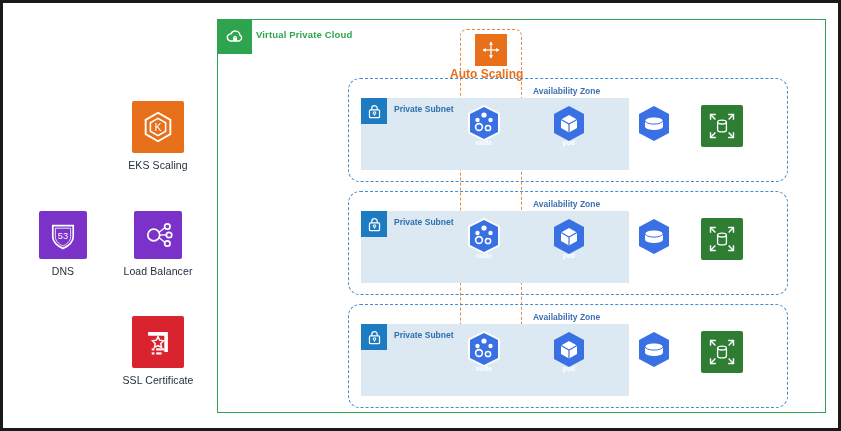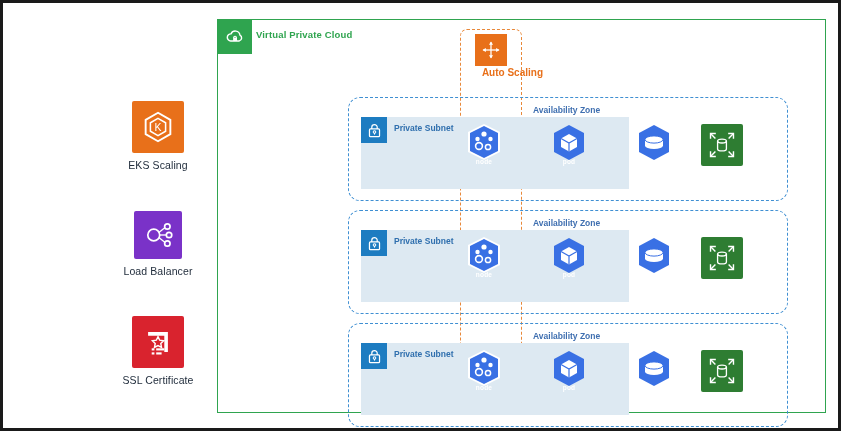--- a/index.html
+++ b/index.html
@@ -94,38 +94,37 @@
     left: 472px;
     top: 31px;
     width: 32px;
     height: 32px;
     background: #e8701a;
     display: flex;
     align-items: center;
     justify-content: center;
   }
   #autoscaling-label {
-    left: 478px;
+    left: 447px;
     top: 64px;
     width: 62px;
     text-align: right;
-    font-size: 10px;
+    font-size: 12px;
     color: #e8701a;
     white-space: nowrap;
   }
 
   
   .az-row {
     left: 345px;
     width: 440px;
     height: 104px;
     border: 1.7px dashed #3f8fd2;
     border-radius: 12px;
     background: transparent;
-    margin-top: 19px;
   }
   .az-label {
     position: absolute;
     left: 184px;
     top: 7px;
     font-size: 8.5px;
     color: #3f6fb0;
     white-space: nowrap;
   }
   .subnet-box {
@@ -191,20 +190,30 @@
     <div class="legend-tile" style="background:#e8701a;">
       <svg width="38" height="38" viewBox="0 0 40 40">
         <polygon points="20,5 33,12.5 33,27.5 20,35 7,27.5 7,12.5" fill="none" stroke="#ffffff" stroke-width="2"></polygon>
         <polygon points="20,11 28,15.5 28,24.5 20,29 12,24.5 12,15.5" fill="none" stroke="#ffffff" stroke-width="1.6"></polygon>
         <text x="20" y="24" font-size="11" font-family="Liberation Sans, sans-serif" fill="#ffffff" text-anchor="middle">K</text>
       </svg>
     </div>
     <div class="legend-label">EKS Scaling</div>
   </div>
 
+  <div class="legend-item" style="left:5px; top:208px;">
+    <div class="legend-tile" style="background:#7a32c8; width:48px; height:48px;">
+      <svg width="34" height="34" viewBox="0 0 40 40">
+        <path d="M8 9 h24 v13 c0 8 -8 12 -12 14 c-4 -2 -12 -6 -12 -14 z" fill="none" stroke="#ffffff" stroke-width="2"></path>
+        <path d="M11 12 h18 v10 c0 6 -6 9.5 -9 11 c-3 -1.5 -9 -5 -9 -11 z" fill="none" stroke="#ffffff" stroke-width="1"></path>
+        <text x="20" y="25" font-size="11" font-family="Liberation Sans, sans-serif" fill="#ffffff" text-anchor="middle">53</text>
+      </svg>
+    </div>
+    <div class="legend-label">DNS</div>
+  </div>
 
   <div class="legend-item" style="left:100px; top:313px;">
     <div class="legend-tile" style="background:#d9232e;">
       <svg width="36" height="36" viewBox="0 0 40 40">
         <path d="M9 9 h22 v22 h-4 v-18 h-18 z" fill="#ffffff"></path>
         <polygon points="20,14 21.9,18 26.2,18.6 23.1,21.7 23.9,26 20,24 16.1,26 16.9,21.7 13.8,18.6 18.1,18" fill="none" stroke="#ffffff" stroke-width="1.6"></polygon>
         <rect x="13" y="27" width="3" height="2.4" fill="#ffffff"></rect>
         <rect x="18" y="27" width="9" height="2.4" fill="#ffffff"></rect>
         <rect x="13" y="31.5" width="3" height="2.4" fill="#ffffff"></rect>
         <rect x="18" y="31.5" width="6" height="2.4" fill="#ffffff"></rect>

